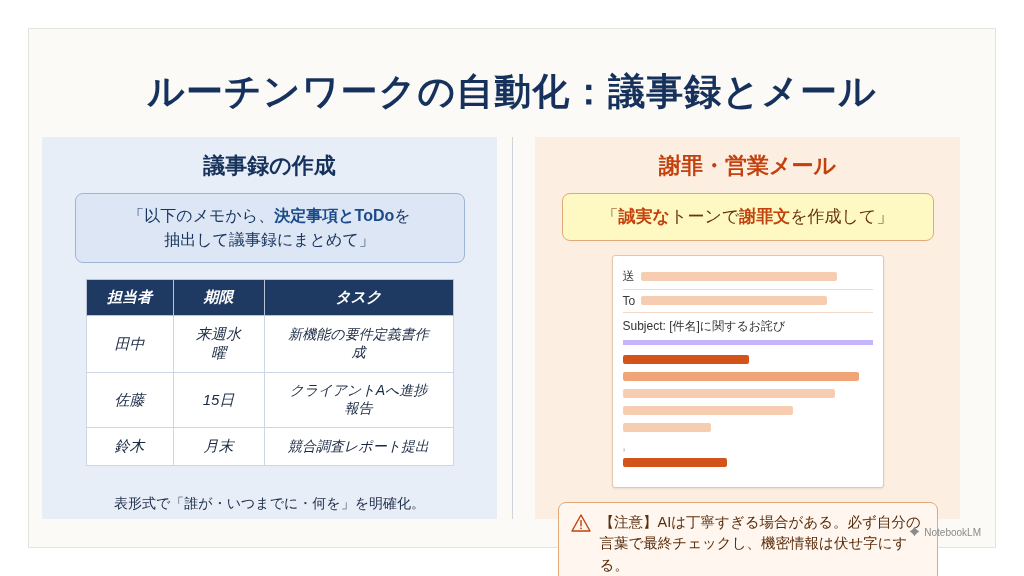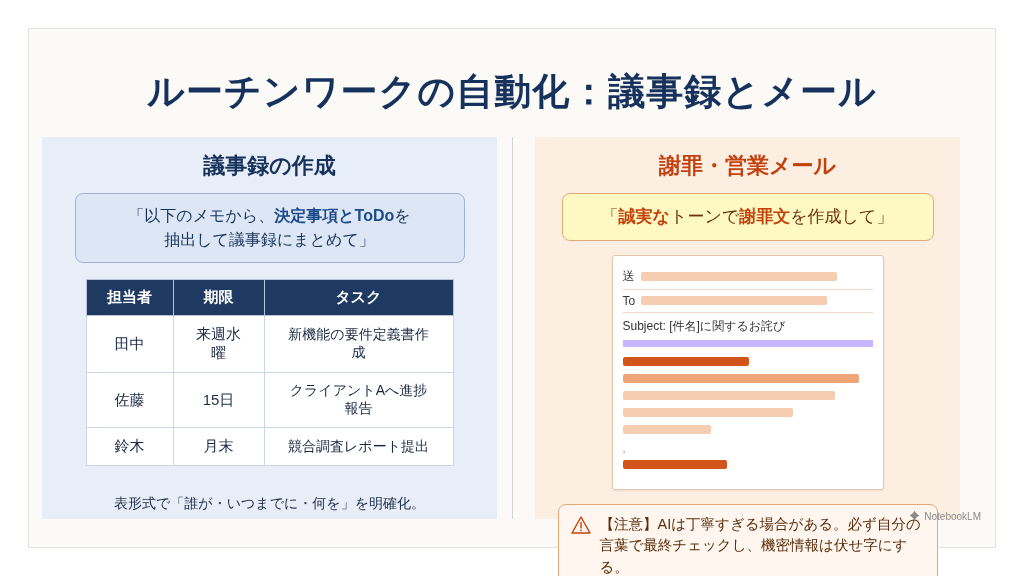--- a/index.html
+++ b/index.html
@@ -103,20 +103,21 @@
   }
   .prompt-right b { color: #c2410c; }
 
   
   table.minutes {
     margin: 16px auto 0 auto;
     border-collapse: collapse;
     width: 368px;
     background: #ffffff;
     font-size: 15px;
+    font-style: italic;
   }
   table.minutes th {
     background: #1e3a63;
     color: #ffffff;
     font-weight: bold;
     padding: 8px 4px;
     border: 1px solid #b9c4d6;
     text-align: center;
     font-size: 15px;
   }
@@ -162,21 +163,21 @@
     background: #f6cdb0;
   }
   .bar.dark { background: #d2541a; }
   .bar.mid { background: #f0a578; }
   .mail-body { padding-top: 10px; }
   .mail-body .bar { margin-bottom: 8px; }
   .subject {
     font-size: 12px;
     color: #333;
     padding: 5px 0;
-    border-bottom: 7px solid #c4b5fd;
+    border-bottom: 5px solid #c4b5fd;
   }
   .comma { font-size: 11px; color: #999; }
 
   
   .warning {
     margin: 14px auto 0 auto;
     width: 380px;
     background: #fff7ef;
     border: 1px solid #e2a878;
     border-radius: 8px;
@@ -189,21 +190,21 @@
     line-height: 1.5;
     color: #5a2d0c;
   }
   .warn-icon {
     flex: 0 0 auto;
     margin-top: 2px;
   }
   .footer {
     position: absolute;
     right: 14px;
-    bottom: 24px;
+    bottom: 8px;
     font-size: 10px;
     color: #8a8a8a;
     display: flex;
     align-items: center;
     gap: 4px;
   }
 </style>
 </head>
 <body>
 

